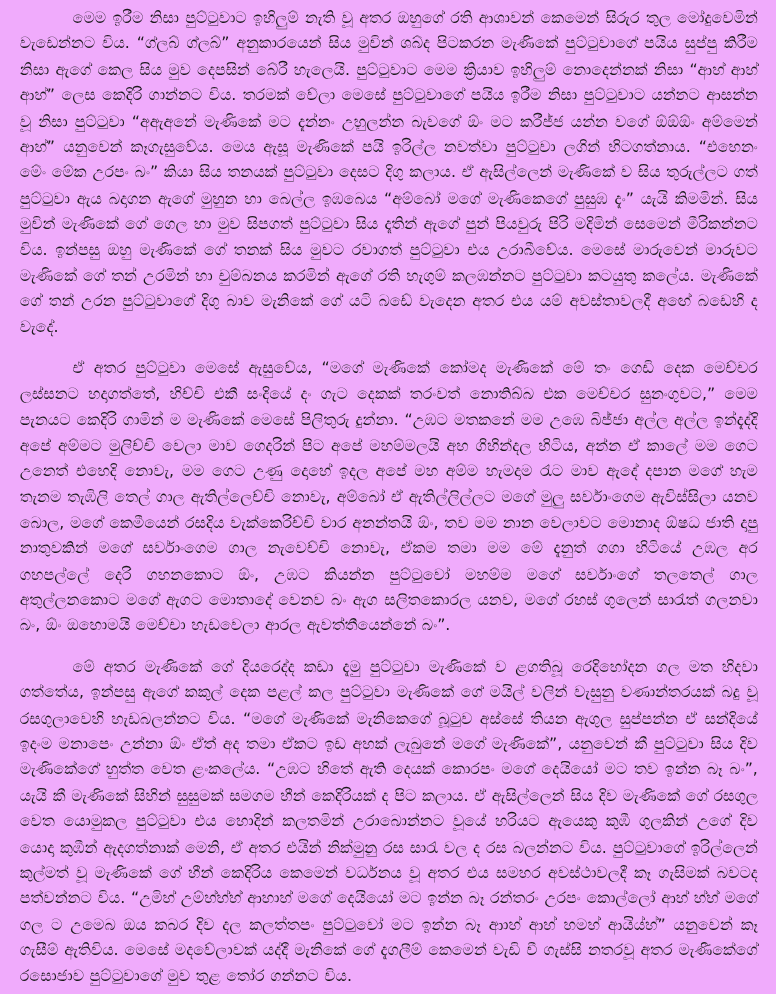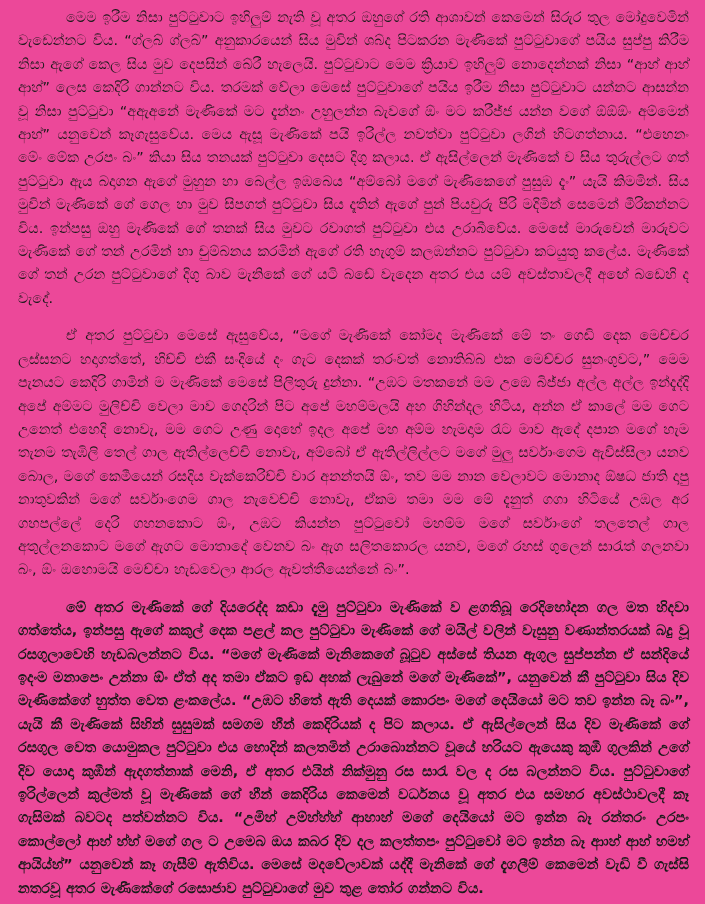--- a/index.html
+++ b/index.html
@@ -11,21 +11,21 @@
   body {
     width: 705px;
     height: 904px;
     overflow: hidden;
     font-family: "DejaVu Sans", "Liberation Sans", sans-serif;
   }
   .page {
     box-sizing: border-box;
     width: 705px;
     height: 904px;
-    background: #ec4899;
+    background: #f0abfc;
     padding: 6px 16px 4px 18px;
     position: relative;
   }
   .doc-body {
     width: 100%;
   }
   .para {
     margin: 0 0 14px 0;
     text-align: justify;
     text-justify: inter-word;
@@ -33,21 +33,20 @@
     font-size: 14.4px;
     line-height: 23.4px;
     color: #1a1a1a;
     word-spacing: 0.5px;
     letter-spacing: 0px;
     font-family: "DejaVu Sans", "Liberation Sans", sans-serif;
     hyphens: none;
   }
   .para:last-child {
     margin-bottom: 4px;
-    font-weight: bold;
   }
 </style>
 </head>
 <body>
 
 <div class="page">
   <div class="doc-body">
     <p class="para">මෙම ඉරීම නිසා පුට්ටුවාට ඉහිලුම් නැති වූ අතර ඔහුගේ රති ආශාවන් කෙමෙන් සිරුර තුල මෝදුවෙමින් වැඩෙන්නට විය. “ග්ලබ් ග්ලබ්” අනුකාරයෙන් සිය මුවින් ශබ්ද පිටකරන මැණිකේ පුට්ටුවාගේ පයිය සුප්පු කිරීම නිසා ඇගේ කෙල සිය මුව දෙපසින් බේරී හැලෙයි. පුට්ටුවාට මෙම ක්‍රියාව ඉහිලුම් නොදෙන්නක් නිසා “ආහ් ආහ් ආහ්” ලෙස කෙදිරි ගාන්නට විය. තරමක් වේලා මෙසේ පුට්ටුවාගේ පයිය ඉරීම නිසා පුට්ටුවාට යන්නට ආසන්න වූ නිසා පුට්ටුවා “අඇඅනේ මැණිකේ මට දැන්නං උහුලන්න බැවගේ ඕං මට කරීජ්ජ යන්න වගේ ඕඕඕං අම්මෙන් ආහ්” යනුවෙන් කෑගැසුවේය. මෙය ඇසූ මැණිකේ පයි ඉරිල්ල නවත්වා පුට්ටුවා ලගින් හිටගත්නාය. “එහෙනං මේං මේක උරපං බං” කියා සිය තනයක් පුට්ටුවා දෙසට දිගු කලාය. ඒ ඇසිල්ලෙන් මැණිකේ ව සිය තුරුල්ලට ගත් පුට්ටුවා ඇය බදාගන ඇගේ මුහුන හා බෙල්ල ඉඹබෙය “අම්බෝ මගේ මැණිකෙගේ පුසුඹ දැං” යැයි කිමමින්. සිය මුවින් මැණිකේ ගේ ගෙල හා මුව සිපගත් පුට්ටුවා සිය දෑතින් ඇගේ පුන් පියවුරු පිරි මදිමින් සෙමෙන් මීරිකන්නට විය. ඉන්පසු ඔහු මැණිකේ ගේ තනක් සිය මුවට රවාගත් පුට්ටුවා එය උරාබීවේය. මෙසේ මාරුවෙන් මාරුවට මැණිකේ ගේ තන් උරමින් හා චුම්බනය කරමින් ඇගේ රති හැගුම් කලඹන්නට පුට්ටුවා කටයුතු කලේය. මැණිකේ ගේ තන් උරන පුට්ටුවාගේ දිගු බාව මැනිකේ ගේ යටි බඩේ වැදෙන අතර එය යම් අවස්තාවලදී අඟේ බඩෙහි ද වැදේ.</p>
     <p class="para">ඒ අතර පුට්ටුවා මෙසේ ඇසුවේය, “මගේ මැණිකේ කෝමද මැණිකේ මේ තං ගෙඩි දෙක මෙච්චර ලස්සනට හදාගත්තේ, හිච්චි එකී සංදියේ දං ගැට දෙකක් තරංවත් නොතිබ්බ එක මෙච්චර සුනංගුවට,” මෙම පැනයට කෙදිරි ගාමින් ම මැණිකේ මෙසේ පිලිතුරු දුන්නා. “උඹට මතකනේ මම උඹෙ බිජ්ජා අල්ල අල්ල ඉන්දැද්දි අපේ අම්මට මුලිච්චි වෙලා මාව ගෙදරින් පිට අපේ මහම්මලයි අහ ගිහින්දල හිටිය, අන්න ඒ කාලේ මම ගෙට උනෙත් එහෙදි නොවැ, මම ගෙට උණු දොහේ ඉදල අපේ මහ අම්ම හැමදාම රැට මාව ඇදේ දපාන මගේ හැම තැනම තැඹිලි තෙල් ගාල ඇතිල්ලෙච්චි නොවැ, අම්බෝ ඒ ඇතිල්ලිල්ලට මගේ මුලු සර්වාංගෙම ඇවිස්සිලා යනව බොල, මගේ කෙමීයෙන් රසදිය වැක්කෙරිච්චි වාර අනන්තයි ඕං, තව මම නාන වෙලාවට මොනාද ඕෂධ ජාති දාපු නාතුවකින් මගේ සර්වාංගෙම ගාල නැවෙච්චි නොවැ, ඒකම තමා මම මේ දැනුත් ගගා හිටියේ උඹල අර ගහපල්ලේ දෙරි ගහනකොට ඕං, උඹට කියන්න පුට්ටුවෝ මහම්ම මගේ සර්වාංගේ තලතෙල් ගාල අතුල්ලනකොට මගේ ඇගට මොතාදේ වෙනව බං ඇග සලිතකොරල යනව, මගේ රහස් ගුලෙන් සාරැත් ගලනවා බං, ඕං ඔහොමයි මෙච්චා හැඩවෙලා ආරල ඇවත්තීයෙන්නේ බං”.</p>
     <p class="para">මේ අතර මැණිකේ ගේ දියරෙද්ද කඩා දැමු පුට්ටුවා මැණිකේ ව ළගතිබූ රෙදිහෝදන ගල මත හිදවා ගත්තේය, ඉන්පසු ඇගේ කකුල් දෙක පළල් කල පුට්ටුවා මැණිකේ ගේ මයිල් වලින් වැසුනු වණාන්තරයක් බදු වූ රසගුලාවෙහි හැඩබලන්නට විය. “මගේ මැණිකේ මැනිකෙගේ බූටුව අස්සේ තියන ඇගුල සුප්පන්න ඒ සන්දියේ ඉදංම මනාපෙං උන්නා ඕං ඒත් අද තමා ඒකට ඉඩ අහක් ලැබුනේ මගේ මැණිකේ”, යනුවෙන් කී පුට්ටුවා සිය දිව මැණිකේගේ හුත්ත වෙත ළංකලේය. “උඹට හිතේ ඇති දෙයක් කොරපං මගේ දෙයියෝ මට තව ඉන්න බෑ බං”, යැයි කී මැණිකේ සිහින් සුසුමක් සමගම හීන් කෙදිරියක් ද පිට කලාය. ඒ ඇසිල්ලෙන් සිය දිව මැණිකේ ගේ රසගුල වෙත යොමුකල පුට්ටුවා එය හොදින් කලතමින් උරාබොන්නට වූයේ හරියට ඇයෙකු කුඹී ගුලකින් උගේ දිව යොදා කුඹීන් ඇදගත්නාක් මෙනි, ඒ අතර එයින් නික්මුනු රස සාරැ වල ද රස බලන්නට විය. පුට්ටුවාගේ ඉරිල්ලෙන් කුල්මත් වූ මැණිකේ ගේ හීන් කෙදිරිය කෙමෙන් වර්ධනය වූ අතර එය සමහර අවස්ථාවලදී කෑ ගැසිමක් බවටද පත්වන්නට විය. “උමිහ් උම්හ්හ්හ් ආහාහ් මගේ දෙයියෝ මට ඉන්න බෑ රන්තරං උරපං කොල්ලෝ ආහ් හ්හ් මගේ ගල ට උමෙබ ඔය කබර දිව දල කලත්තපං පුට්ටුවෝ මට ඉන්න බෑ ආ‍ාහ් ආහ් හමහ් ආයිය්හ්” යනුවෙන් කෑ ගැසීම් ඇතිවිය. මෙසේ මදවේලාවක් යද්දී මැනිකේ ගේ දැගලීම් කෙමෙන් වැඩි වී ගැස්සි නතරවූ අතර මැණීකේගේ රසොජාව පුට්ටුවාගේ මුව තුළ තෝර ගන්නට විය.</p>

